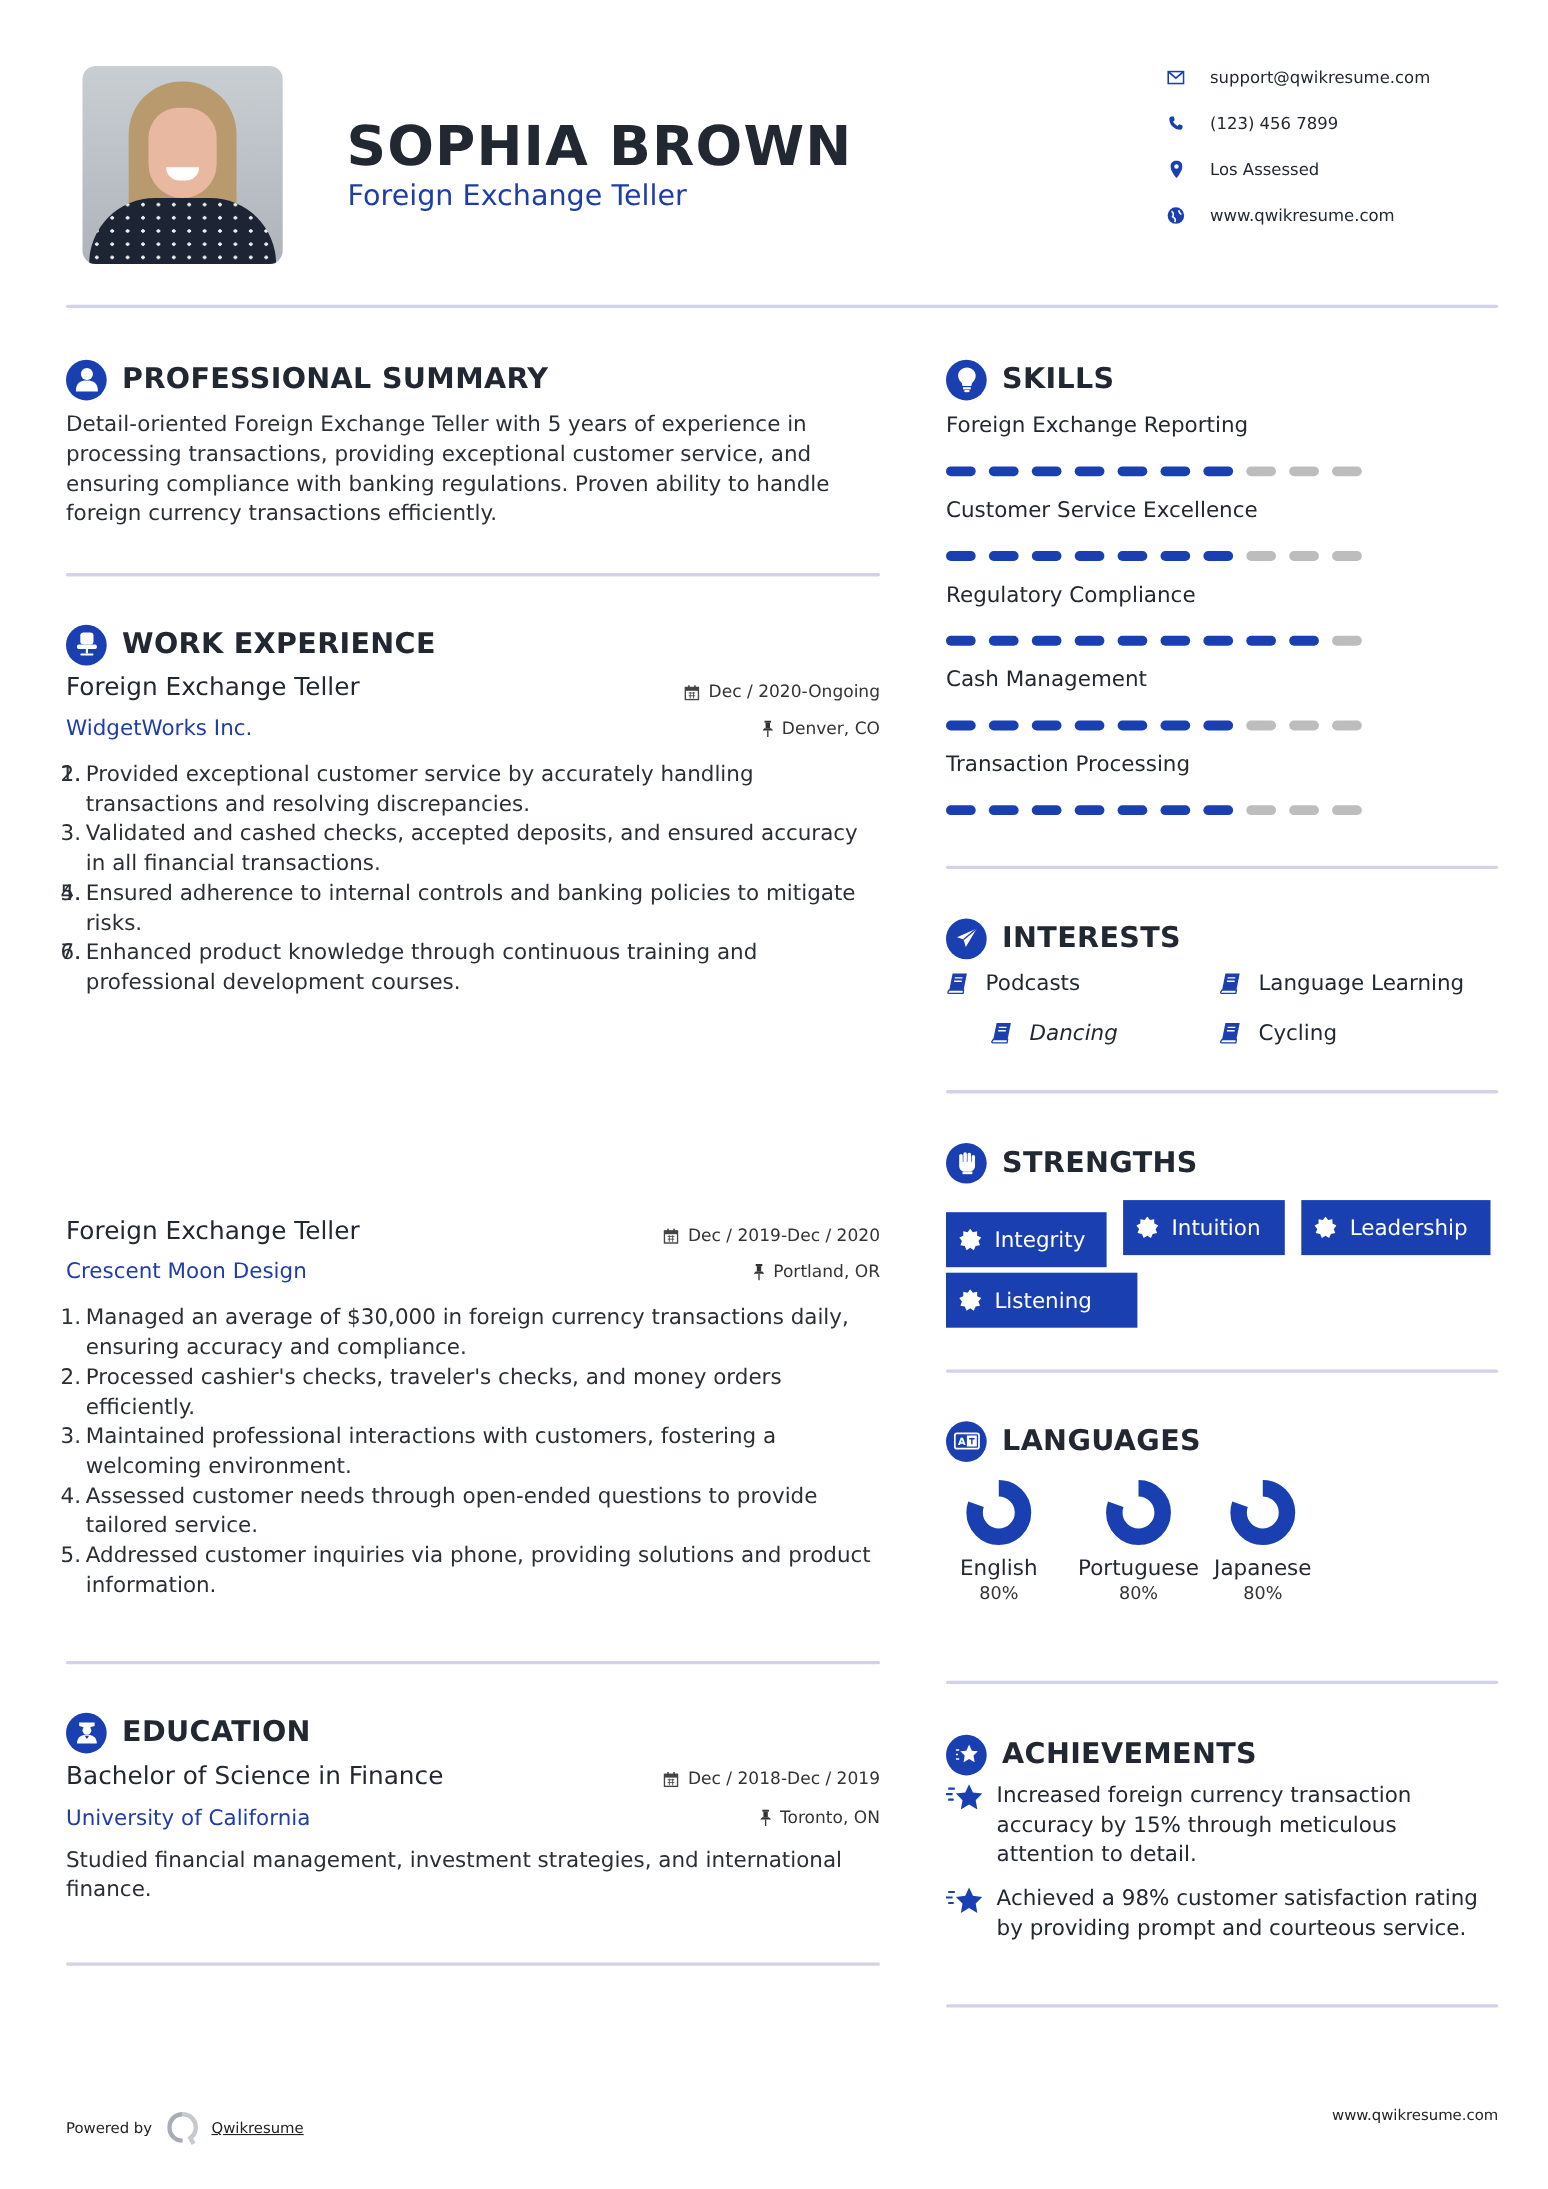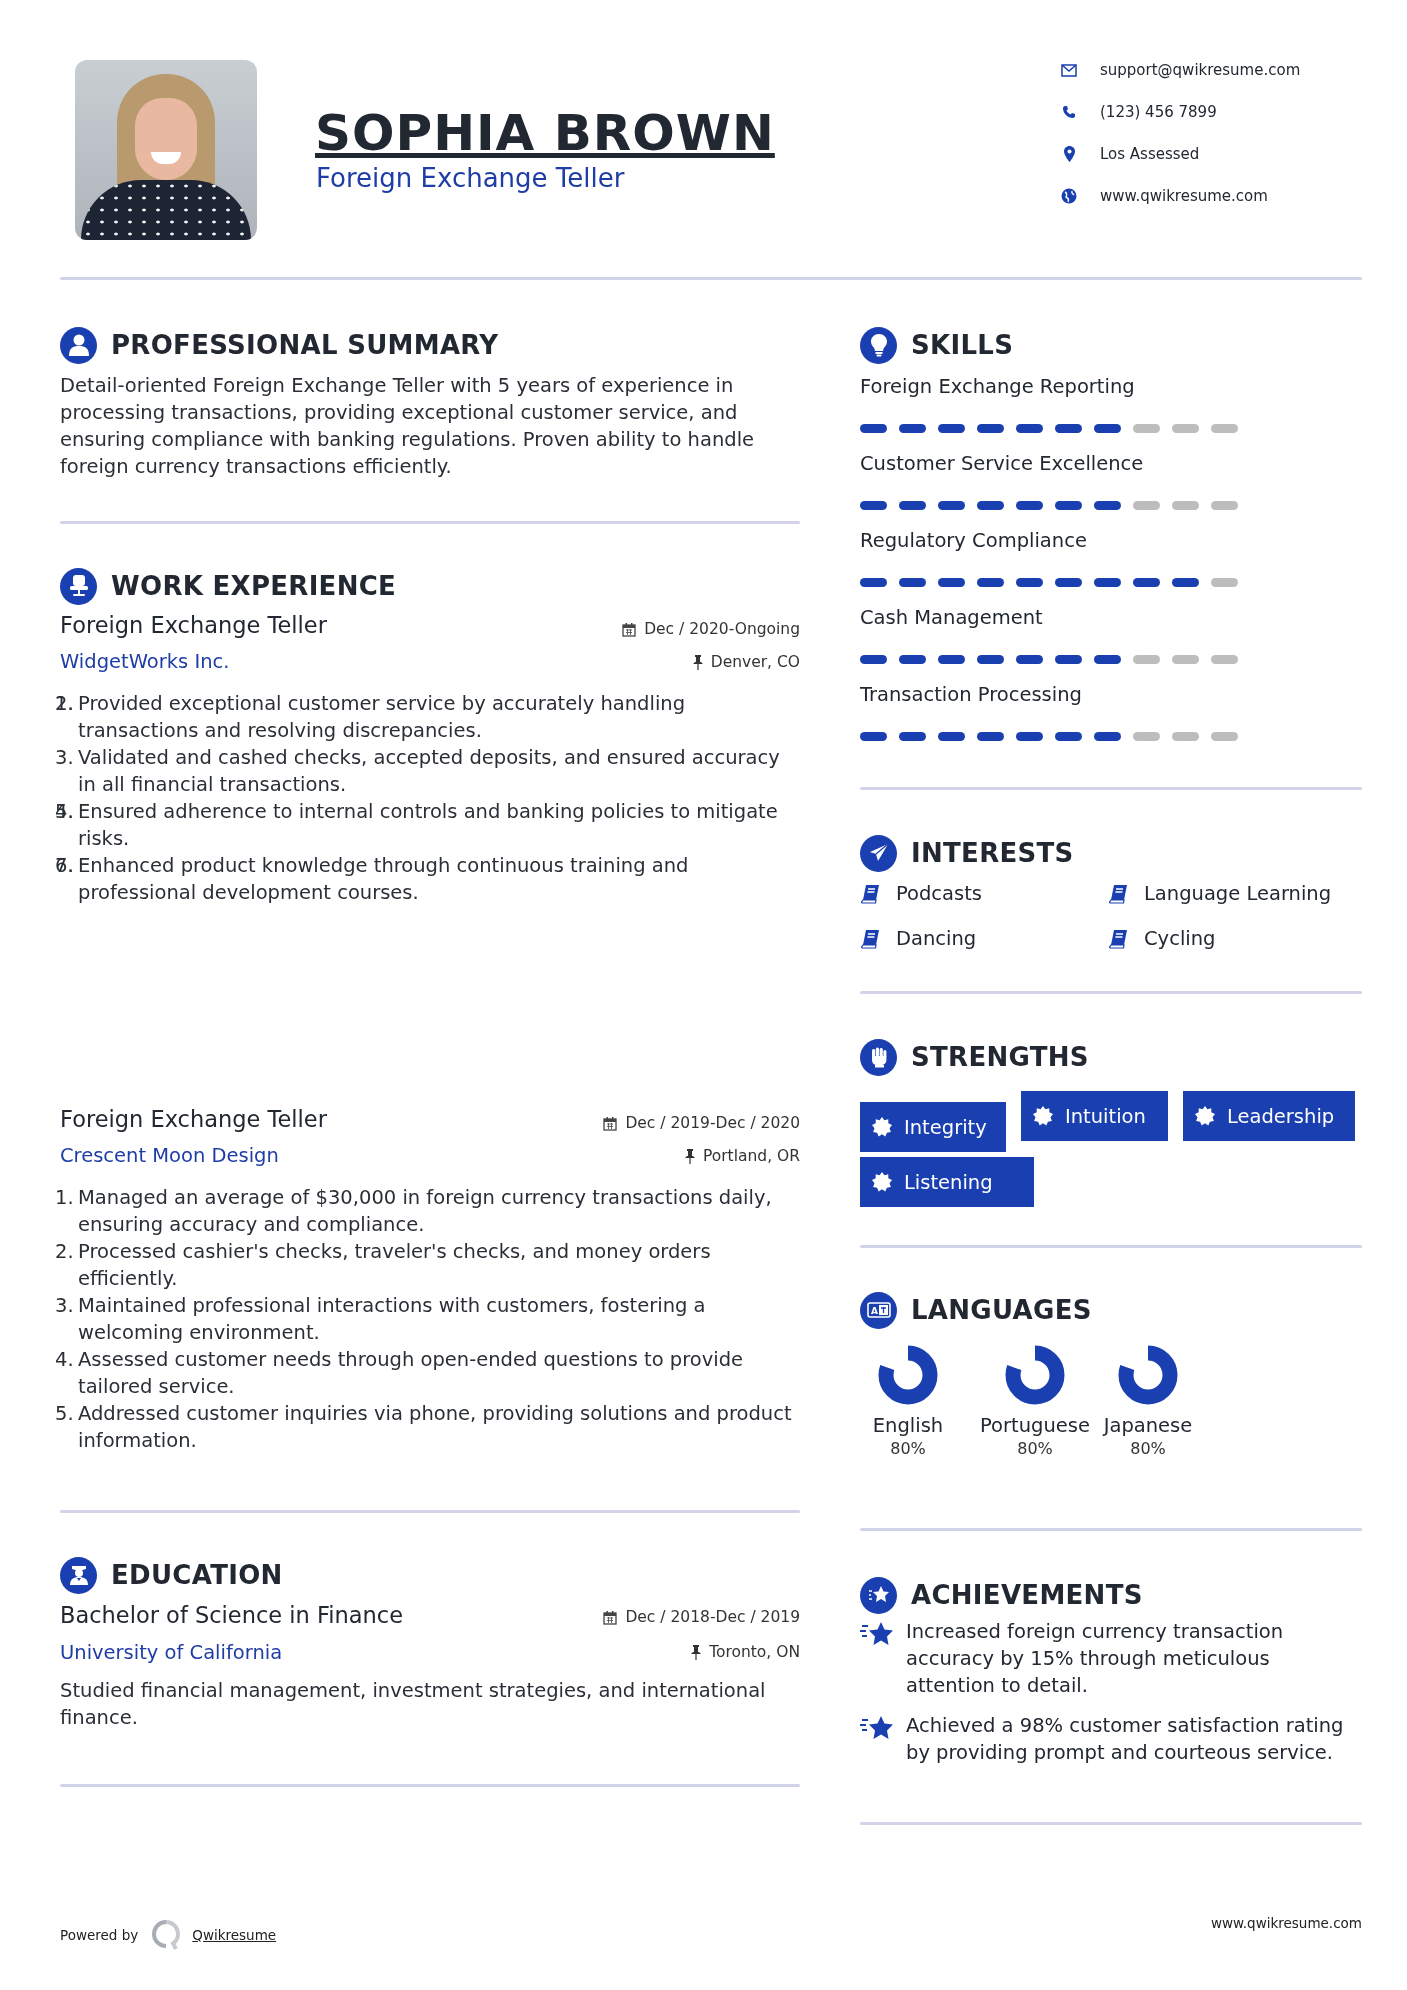--- a/index.html
+++ b/index.html
@@ -9,21 +9,21 @@
 
   
   .photo { left: 75px; top: 60px; width: 182px; height: 180px; border-radius: 12px; overflow: hidden;
     background: linear-gradient(180deg, #c9ced3 0%, #aeb4ba 100%); }
   .photo .hair { position: absolute; left: 42px; top: 14px; width: 98px; height: 150px; border-radius: 48px 48px 20px 20px; background: #b89a6e; }
   .photo .face { position: absolute; left: 60px; top: 38px; width: 62px; height: 82px; border-radius: 30px 30px 34px 34px; background: #e8b9a0; }
   .photo .smile { position: absolute; left: 76px; top: 92px; width: 30px; height: 12px; border-radius: 0 0 15px 15px; background: #ffffff; }
   .photo .shirt { position: absolute; left: 6px; top: 120px; width: 170px; height: 80px; border-radius: 60px 60px 0 0; background: #1d2433;
     background-image: radial-gradient(#f0f0f0 1.5px, transparent 2px); background-size: 14px 12px; }
 
-  .name { left: 315px; top: 104px; font-size: 50px; font-weight: bold; letter-spacing: 1px; color: #222831; line-height: 58px; white-space: nowrap; text-decoration: underline; }
+  .name { left: 315px; top: 104px; font-size: 50px; font-weight: bold; letter-spacing: 1px; color: #222831; line-height: 58px; white-space: nowrap; }
   .title { left: 316px; top: 162px; font-size: 26px; color: #1f3da6; line-height: 32px; white-space: nowrap; }
 
   .contact { left: 1060px; width: 300px; height: 24px; display: flex; align-items: center; font-size: 15px; color: #222831; }
   .contact .ic { width: 18px; height: 18px; margin-right: 22px; display: flex; align-items: center; justify-content: center; color: #1a3fb0; }
 
   .divider { height: 3px; background: #d2d3ea; border-radius: 2px; }
 
   
   .sec-head { display: flex; align-items: center; height: 40px; }
   .sec-icon { width: 37px; height: 37px; border-radius: 50%; background: #1a3fb0; display: flex; align-items: center; justify-content: center; margin-right: 14px; flex-shrink: 0; }
@@ -349,21 +349,21 @@
 <div class="abs interest" style="left:1108px; top:882px;">
   <span class="ii">
       <svg width="20" height="20" viewBox="0 0 20 20">
         <path d="M6 1 H19 L16 16 H3 Z" fill="#1a3fb0"></path>
         <path d="M3 16 H16 L15.5 19 H2.5 C1.8 19 1.5 18.5 1.7 17.8 Z" fill="#fff" stroke="#1a3fb0" stroke-width="1.2"></path>
         <path d="M8 5 H15 M7.4 8 H14.4" stroke="#fff" stroke-width="1.3"></path>
       </svg>
     </span>
   <span>Language Learning</span>
 </div>
-<div class="abs interest" style="left:860px; top:927px;">
+<div class="abs interest" style="left:900px; top:927px;font-style:italic;">
   <span class="ii">
       <svg width="20" height="20" viewBox="0 0 20 20">
         <path d="M6 1 H19 L16 16 H3 Z" fill="#1a3fb0"></path>
         <path d="M3 16 H16 L15.5 19 H2.5 C1.8 19 1.5 18.5 1.7 17.8 Z" fill="#fff" stroke="#1a3fb0" stroke-width="1.2"></path>
         <path d="M8 5 H15 M7.4 8 H14.4" stroke="#fff" stroke-width="1.3"></path>
       </svg>
     </span>
   <span>Dancing</span>
 </div>
 <div class="abs interest" style="left:1108px; top:927px;">

